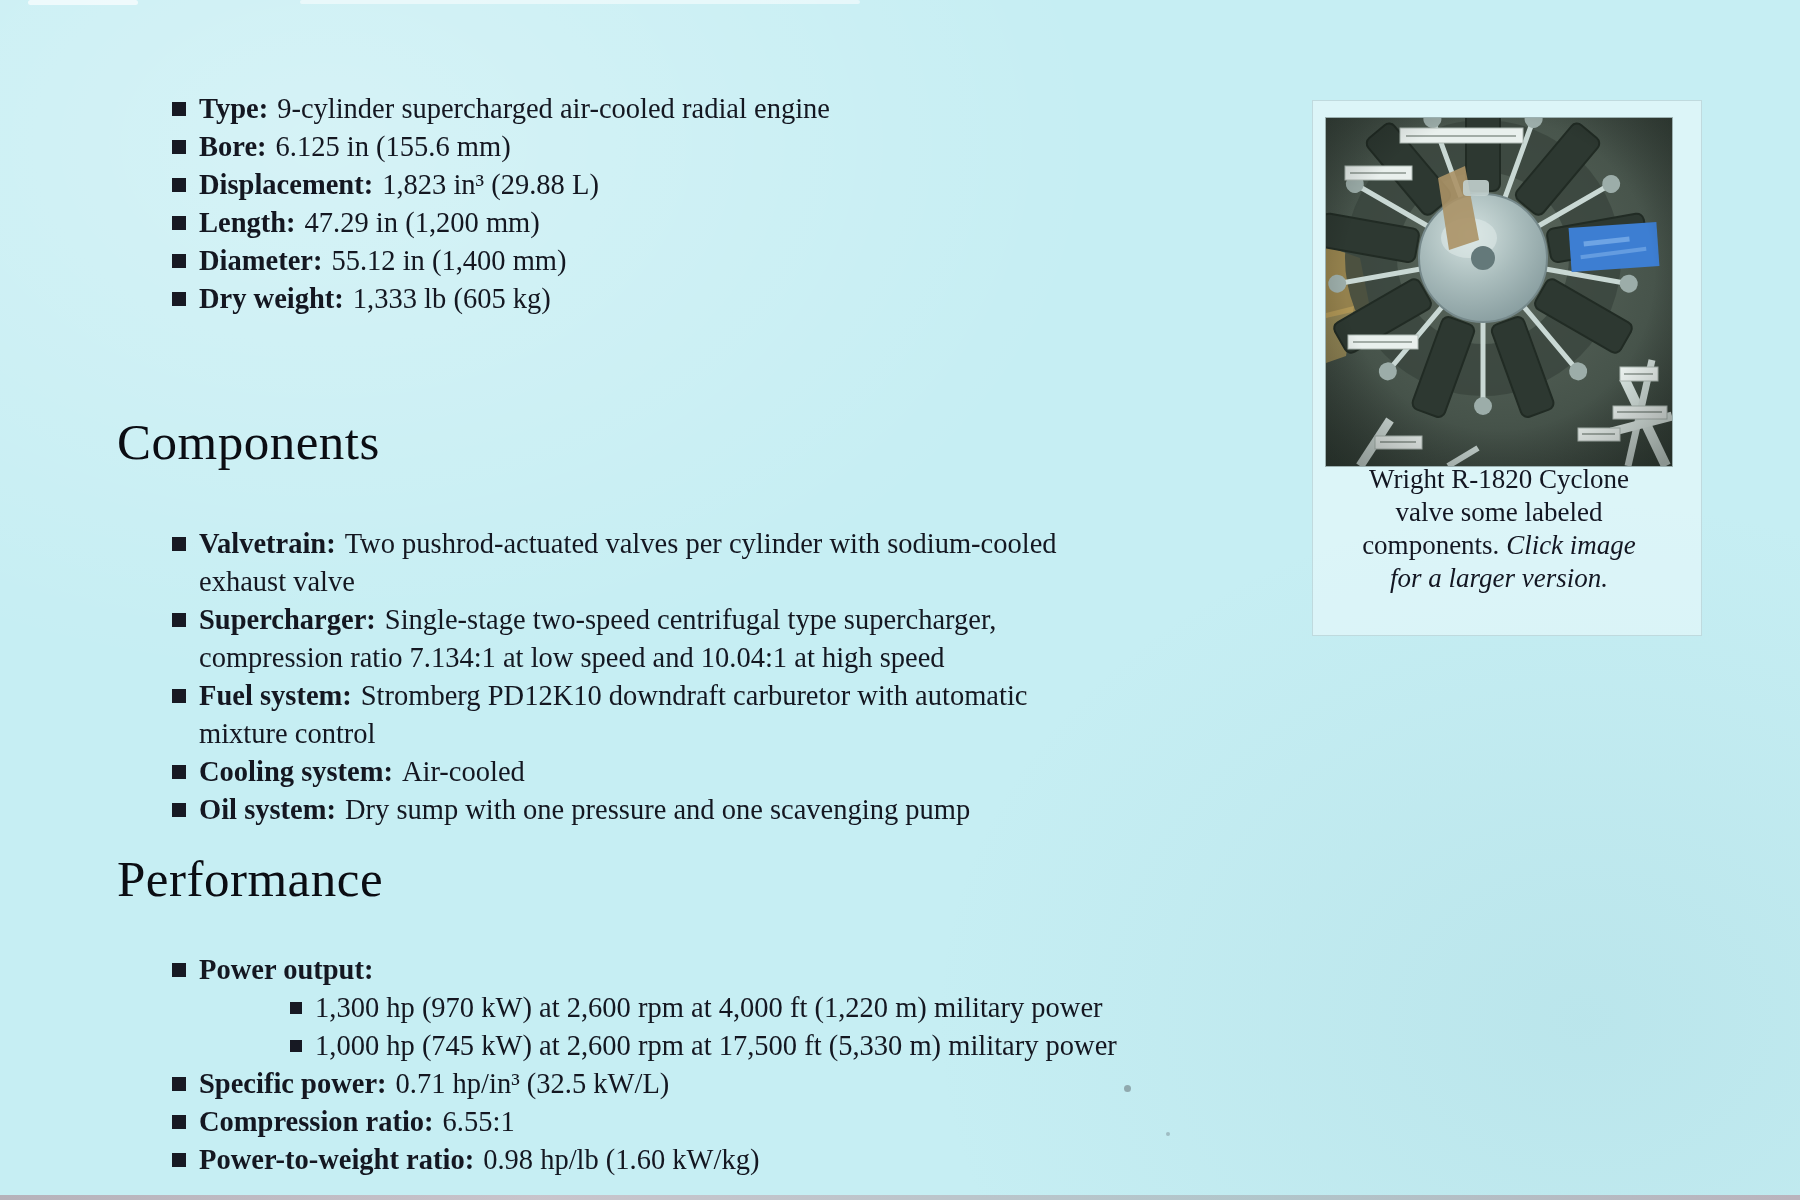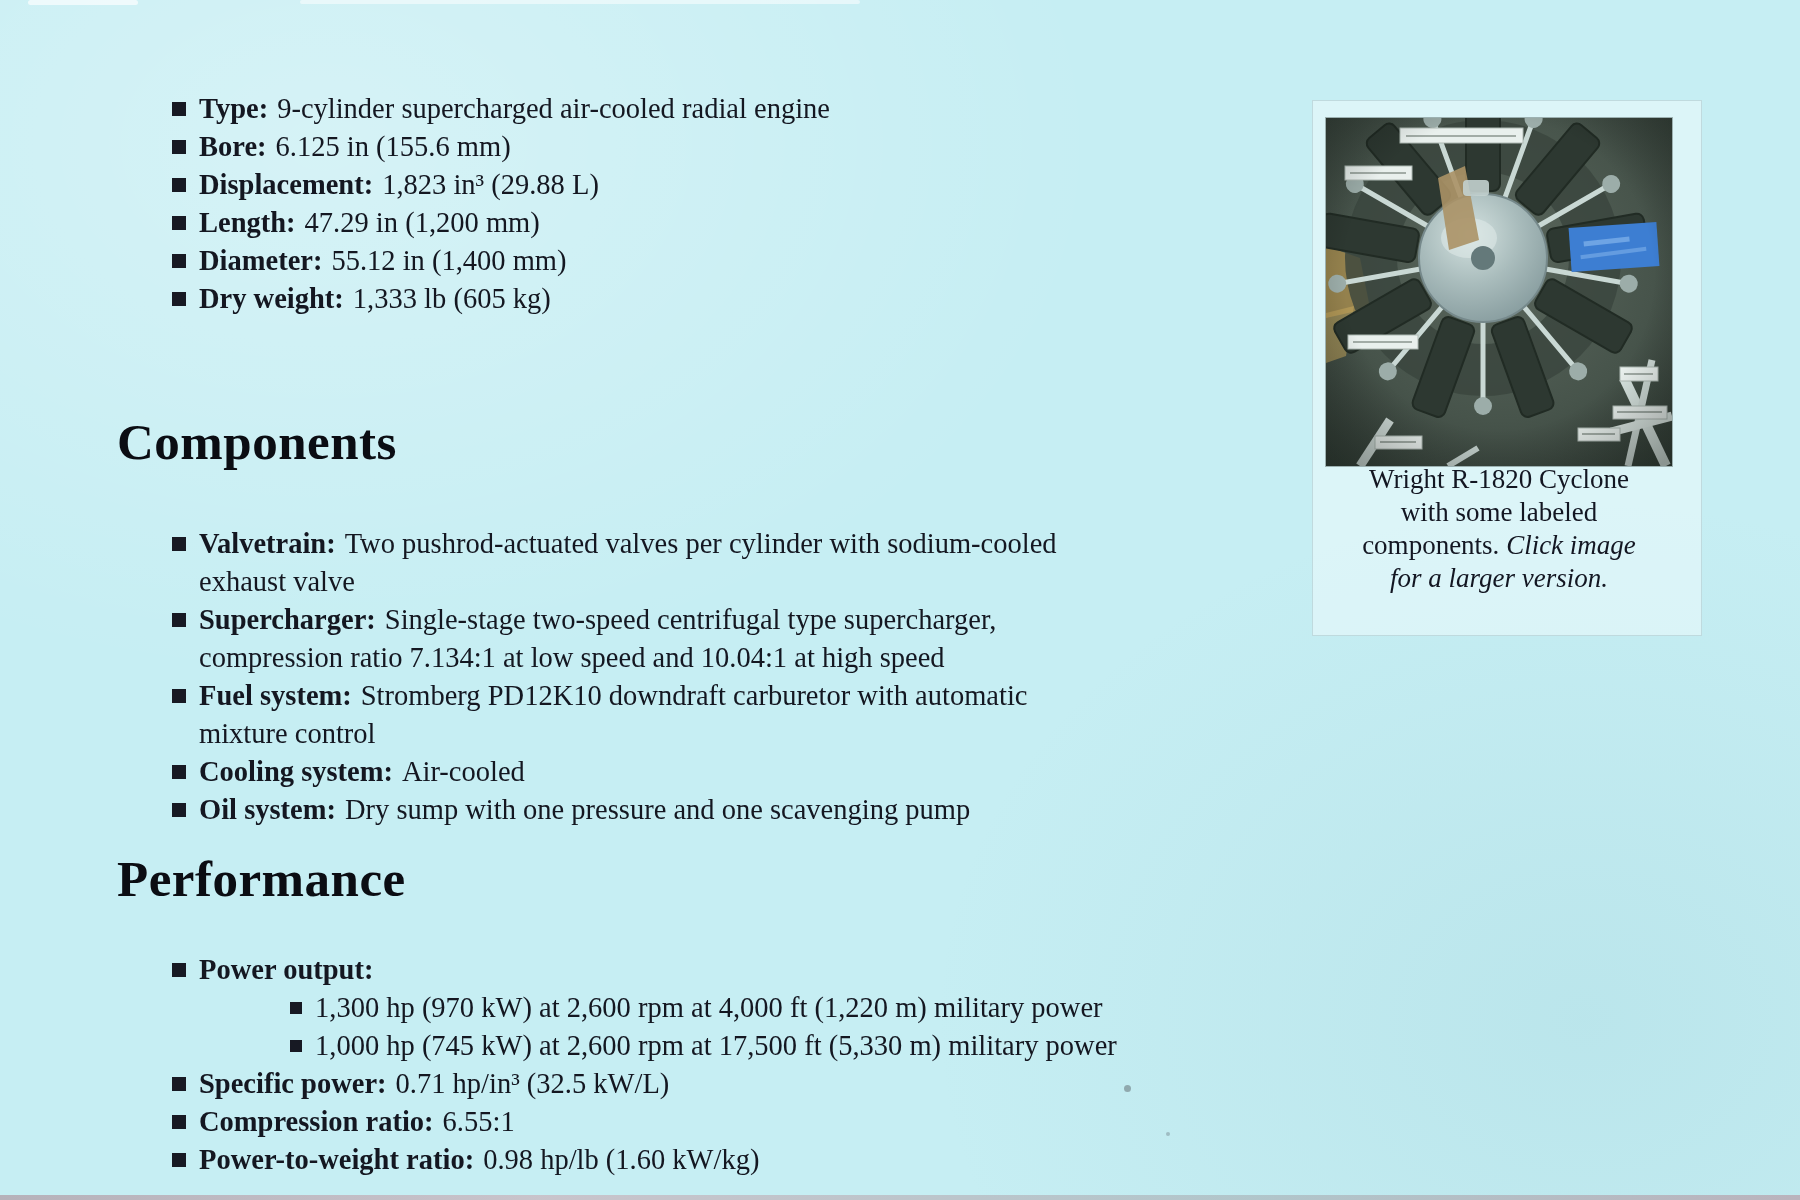--- a/index.html
+++ b/index.html
@@ -24,21 +24,21 @@
   ul,li{list-style:none;margin:0;padding:0;}
   .blist{position:absolute;}
   .blist li{display:flex;align-items:flex-start;}
   .sq{flex:0 0 auto;width:14px;height:14px;background:#171923;margin:12px 13px 0 0;}
   .sub .sq{width:12px;height:12px;margin-top:13px;}
   .txt{margin:0;font-size:28.5px;line-height:38px;max-width:898px;}
   .txt b{margin-right:9px;}
   .sub{margin-left:118px;}
   .sub .txt{max-width:980px;}
 
-  h2{position:absolute;margin:0;font-size:51px;line-height:58px;font-weight:bold;
+  h2{position:absolute;margin:0;font-size:51px;line-height:58px;font-weight:normal;
      color:#0b0d13;letter-spacing:.5px;}
   .spec-list{left:172px;top:90px;}
   .h-components{left:117px;top:413px;}
   .comp-list{left:172px;top:525px;}
   .h-performance{left:117px;top:850px;}
   .perf-wrap{position:absolute;left:172px;top:951px;}
 
   .thumb-frame{position:absolute;left:1312px;top:100px;width:388px;height:534px;
     background:rgba(241,252,253,0.5);border:1px solid rgba(140,170,176,0.35);}
   .photo{position:absolute;left:13px;top:17px;width:346px;height:348px;box-shadow:0 0 0 1px rgba(60,75,70,.4);}
@@ -234,19 +234,19 @@
         <g transform="rotate(-4 288 129)">
           <rect x="244" y="107" width="88" height="44" fill="#3d7ed2"></rect>
           <line x1="258" y1="124" x2="304" y2="122" stroke="#6ea4e4" stroke-width="5"></line>
           <line x1="254" y1="137" x2="320" y2="133" stroke="#6ea4e4" stroke-width="4" opacity="0.8"></line>
         </g>
         <rect x="0" y="0" width="346" height="348" fill="url(#vig)"></rect>
       </svg>
     </div>
     <div class="caption">
       <span>Wright R-1820 Cyclone</span><br>
-      <span>with some labeled</span><br>
+      <span>valve some labeled</span><br>
       <span>components. </span><i>Click image</i><br>
       <i>for a larger version.</i>
     </div>
   </div>
 
 </div>
 
 </body></html>

